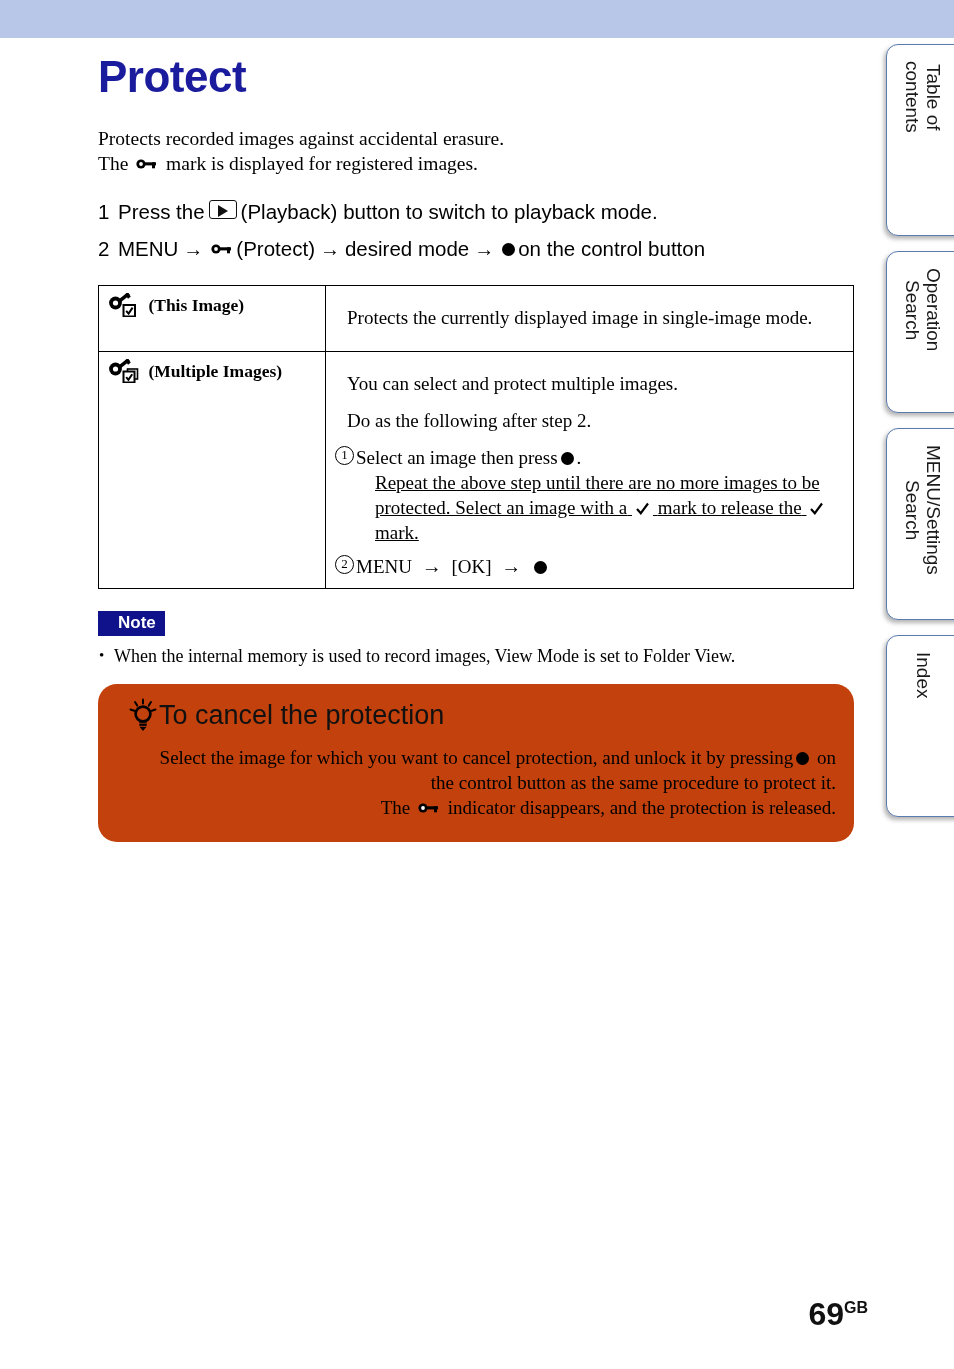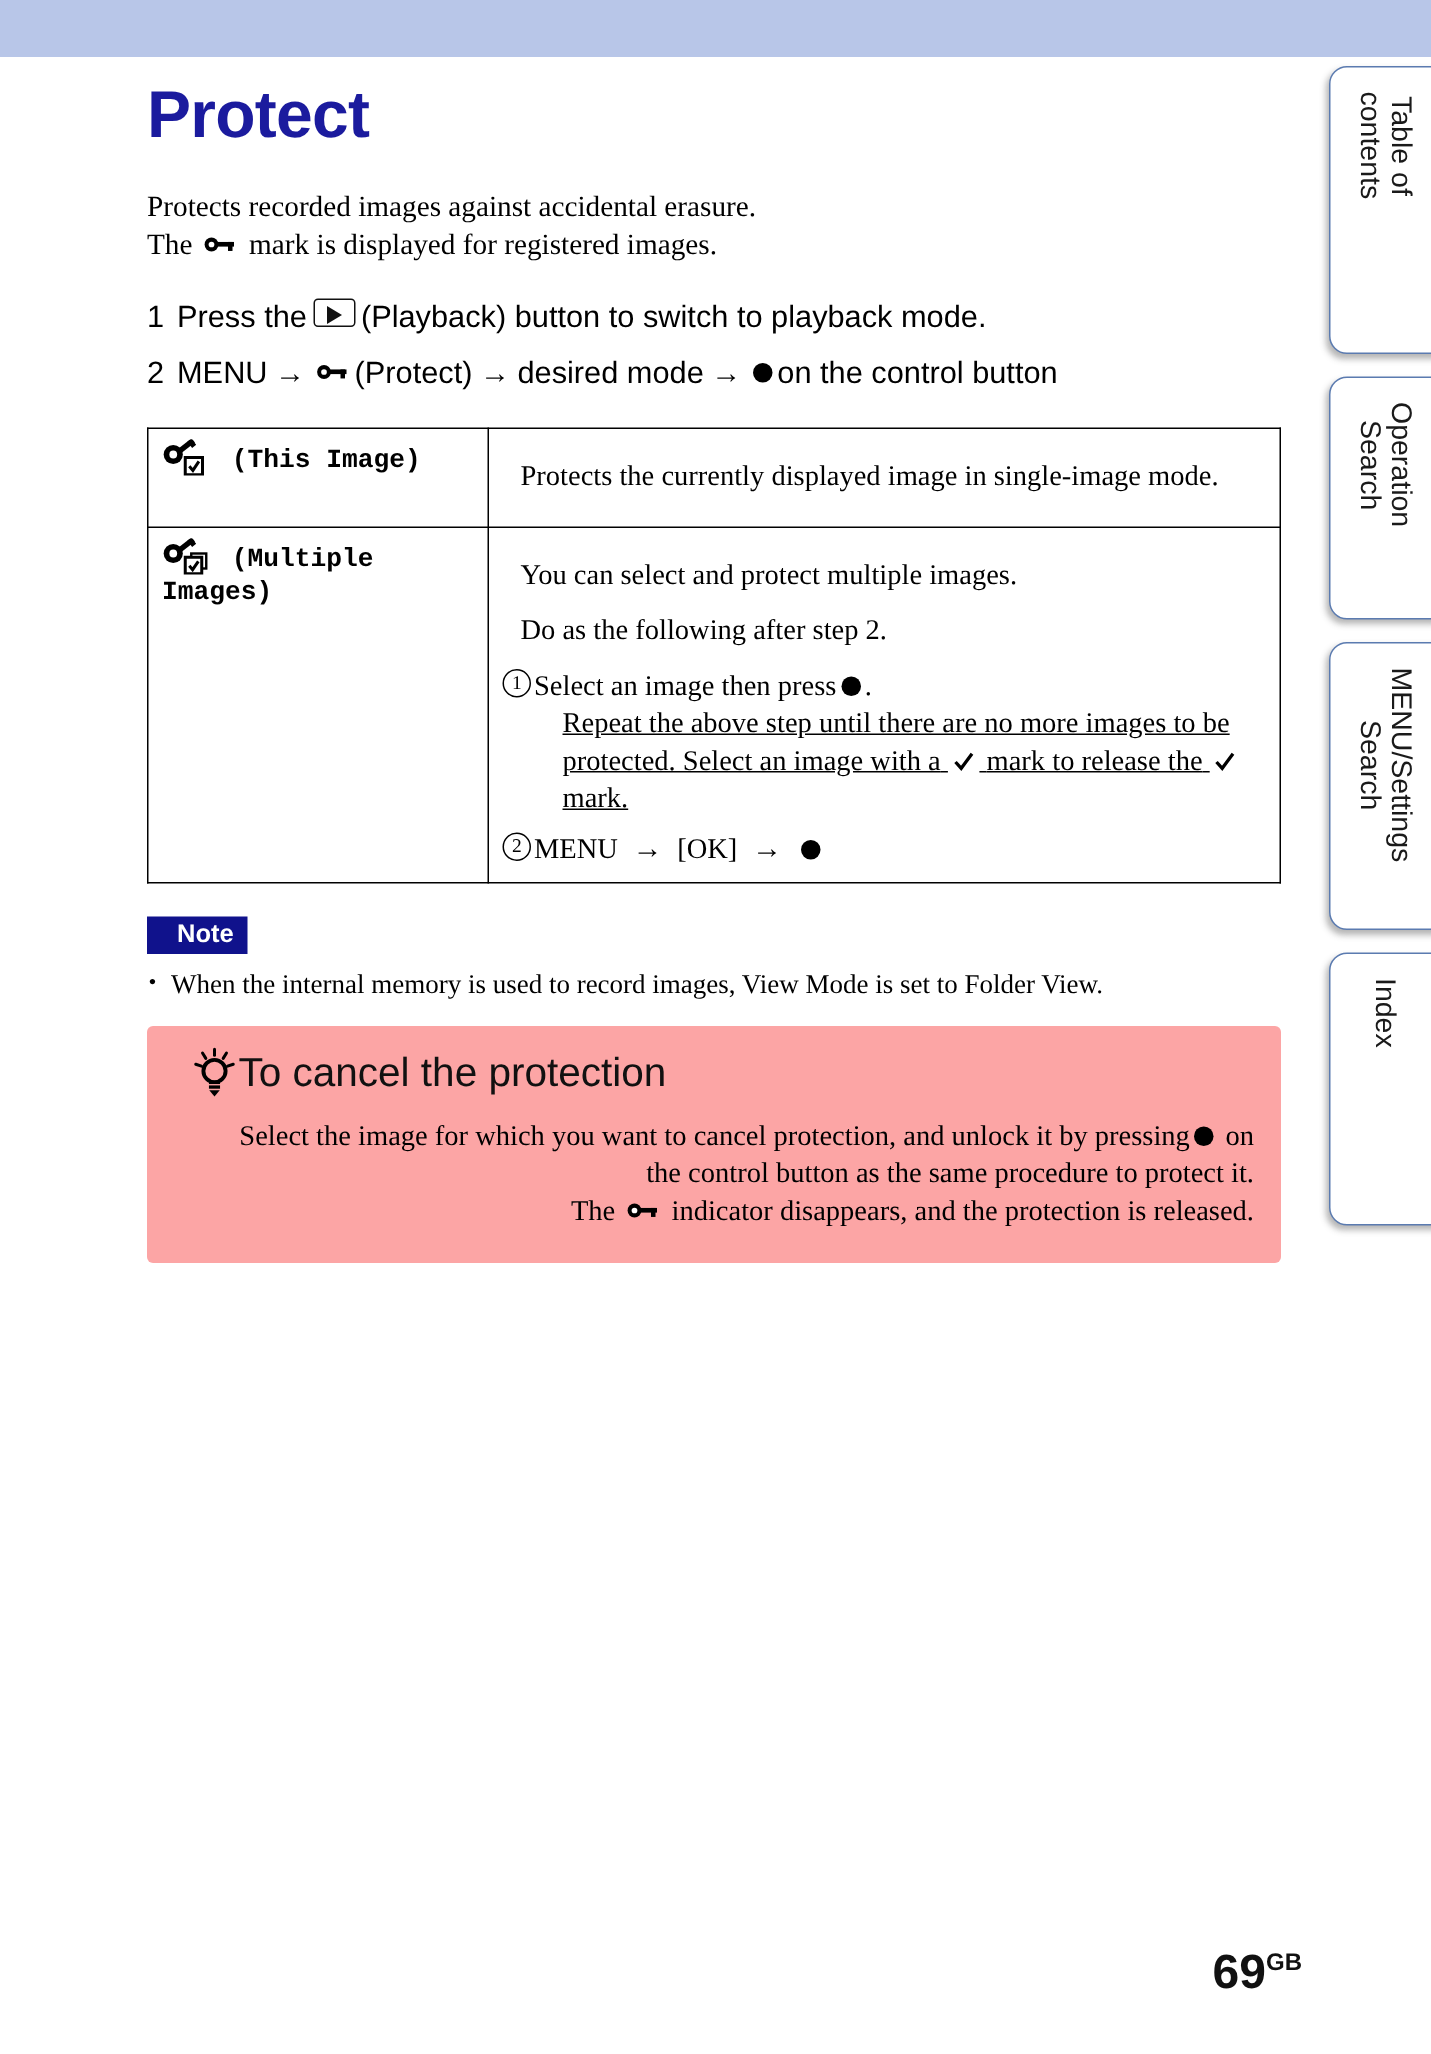--- a/index.html
+++ b/index.html
@@ -158,21 +158,21 @@
     margin-top: 22px;
     table-layout: fixed;
   }
   table#mode-table td {
     border: 1.4px solid #000;
     vertical-align: top;
     padding: 7px 9px 9px 9px;
   }
   td.mode-cell {
     width: 208px;
-    font-family: Liberation Mono, monospace;
+    font-family: Liberation Serif, serif;
     font-size: 17.5px;
     font-weight: bold;
     line-height: 22px;
   }
   td.desc-cell {
     font-family: "Liberation Serif", serif;
     font-size: 19px;
     line-height: 25px;
   }
   .desc-line { margin: 12px; }
@@ -227,22 +227,22 @@
   .note-item::before {
     content: "\2022";
     position: absolute;
     left: 1px; top: -1px;
     font-size: 15px;
   }
 
   
   #tip-box {
     margin-top: 16px;
-    background: #fca5a5;
-    border-radius: 4px;
+    background: #c2410c;
+    border-radius: 19px;
     padding: 14px 18px 22px 18px;
     width: 756px;
     box-sizing: border-box;
   }
   #tip-title {
     font-family: "Liberation Sans", sans-serif;
     font-size: 27px;
     line-height: 34px;
     color: #111;
     display: flex;

